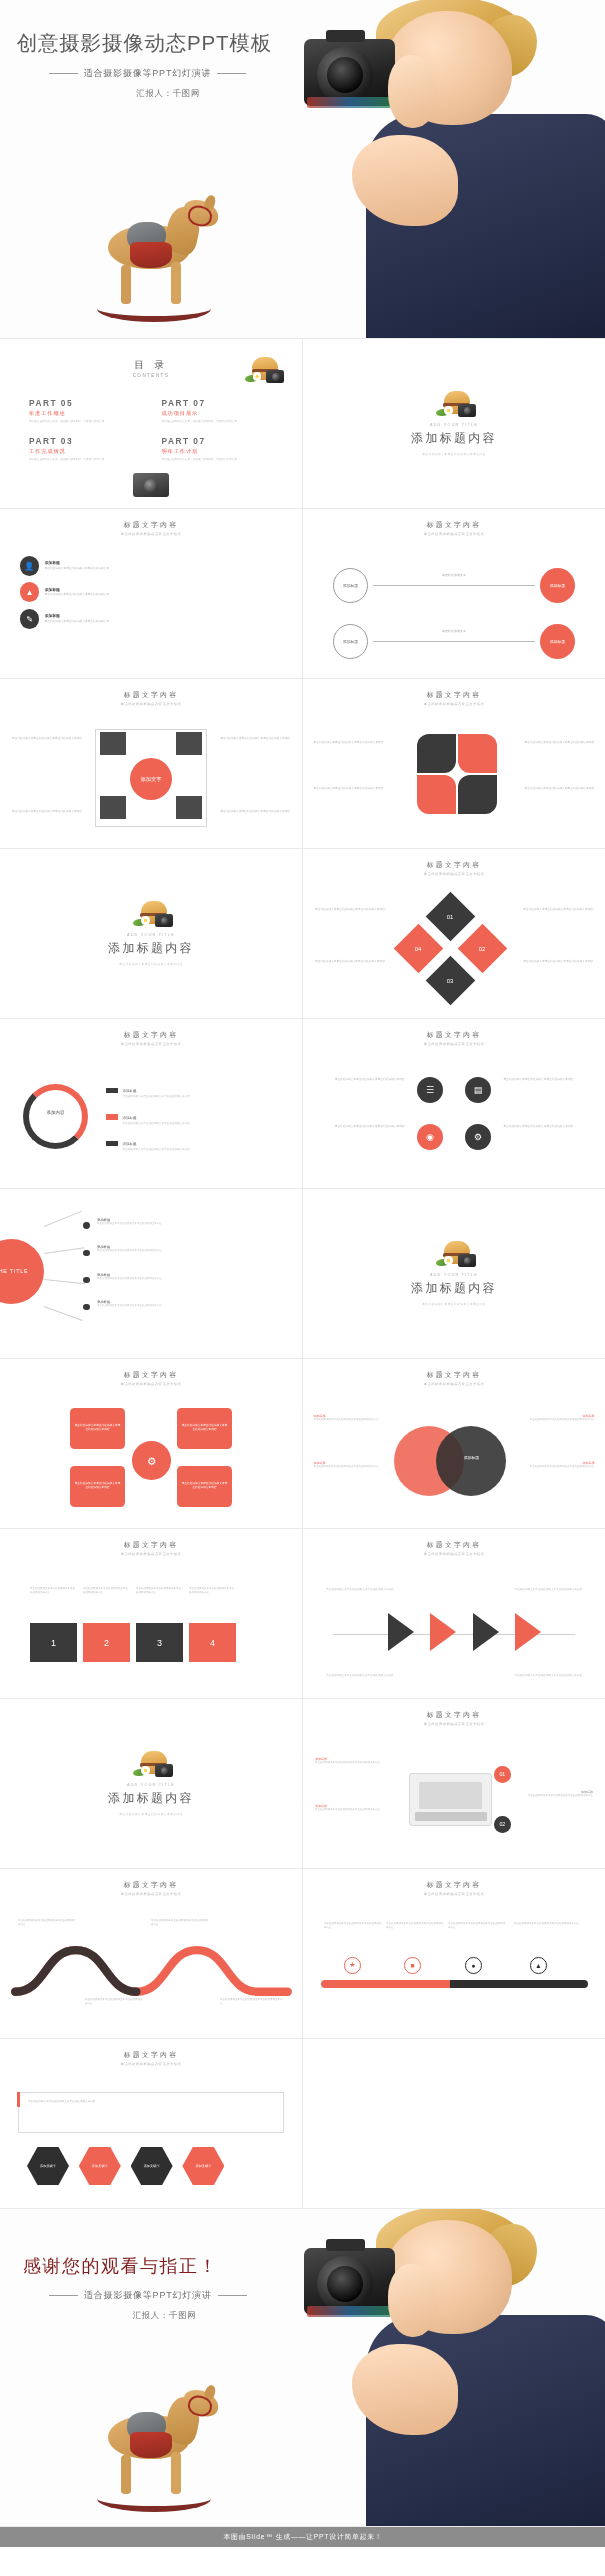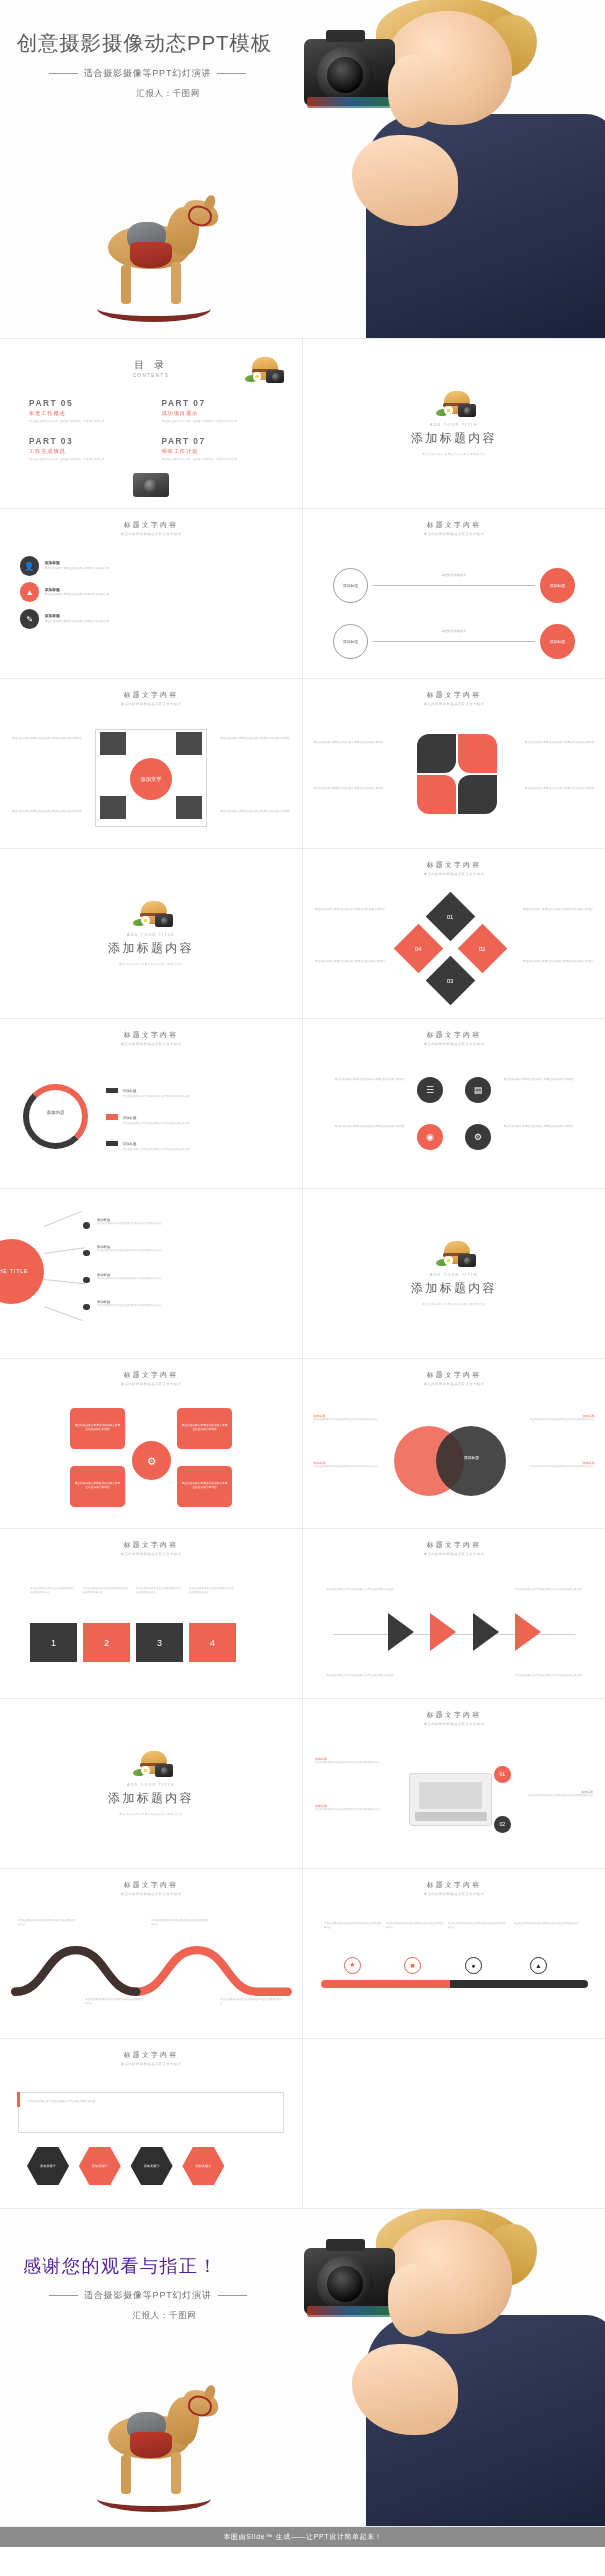--- a/index.html
+++ b/index.html
@@ -118,21 +118,21 @@
   .dot-dk  { background:#3a3a3a; }
 
   
   .ic-row { display:flex; align-items:center; gap:5.3px; margin-bottom:6.8px; }
   .ic-badge { width:19.7px; height:19.7px; border-radius:50%; display:flex; align-items:center;
               justify-content:center; color:#fff; font-size:8.3px; flex:none; }
   .ic-tx-t { font-size:3.8px; color:#4e4e4e; font-weight:700;}
   .ic-tx-d { font-size:2.7px; color:#b5b5b5; line-height:1.7; margin-top:1.5px;}
 
   
-  .close-title { font-size:18px; color:#4c1d95; letter-spacing:1.5px; }
+  .close-title { font-size:18px; color:#7f1d1d; letter-spacing:1.5px; }
   .close-rule-row { display:flex; align-items:center; gap:6px; margin-top:10.6px; padding-left:26px;}
   .close-sub { font-size:9px; color:#6f6f6f; letter-spacing:0.8px; }
   .close-rep { margin-top:8.3px; font-size:8.3px; color:#6f6f6f; letter-spacing:0.8px;
                text-align:center; padding-left:18px;}
 
   
   .footer { width:606px; height:19.7px; background:#8c8c8c; color:#fff;
             display:flex; align-items:center; justify-content:center;
             font-size:6.8px; letter-spacing:0.8px; }
 </style>

